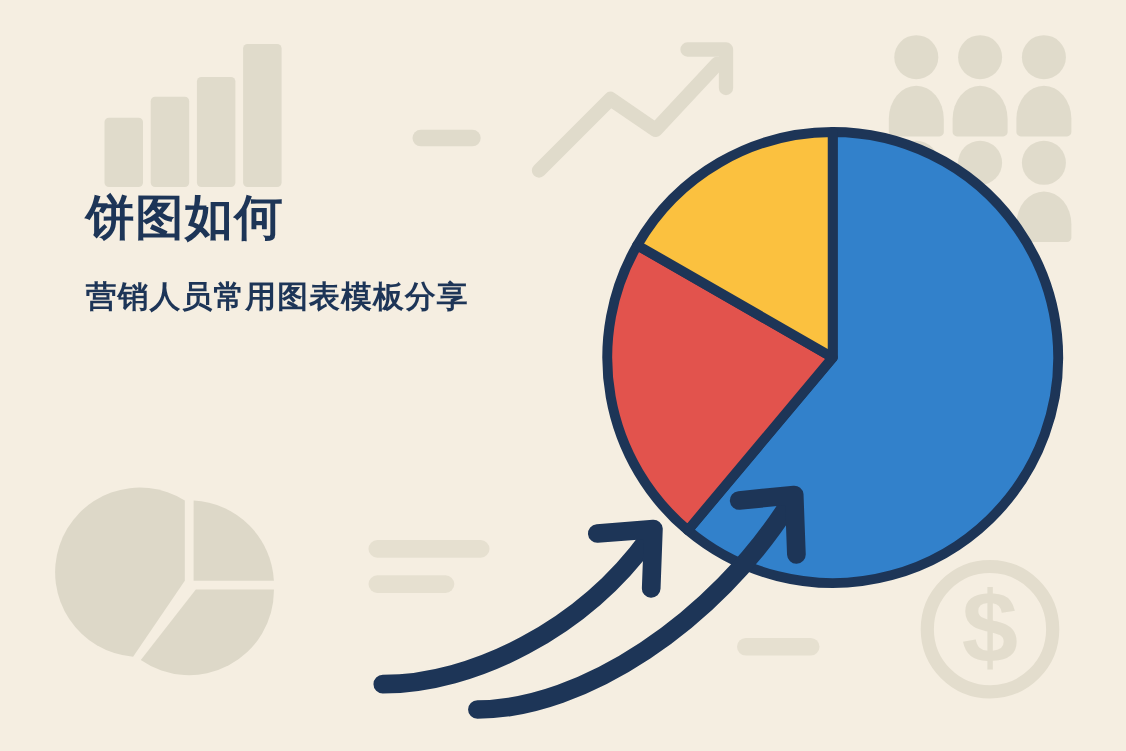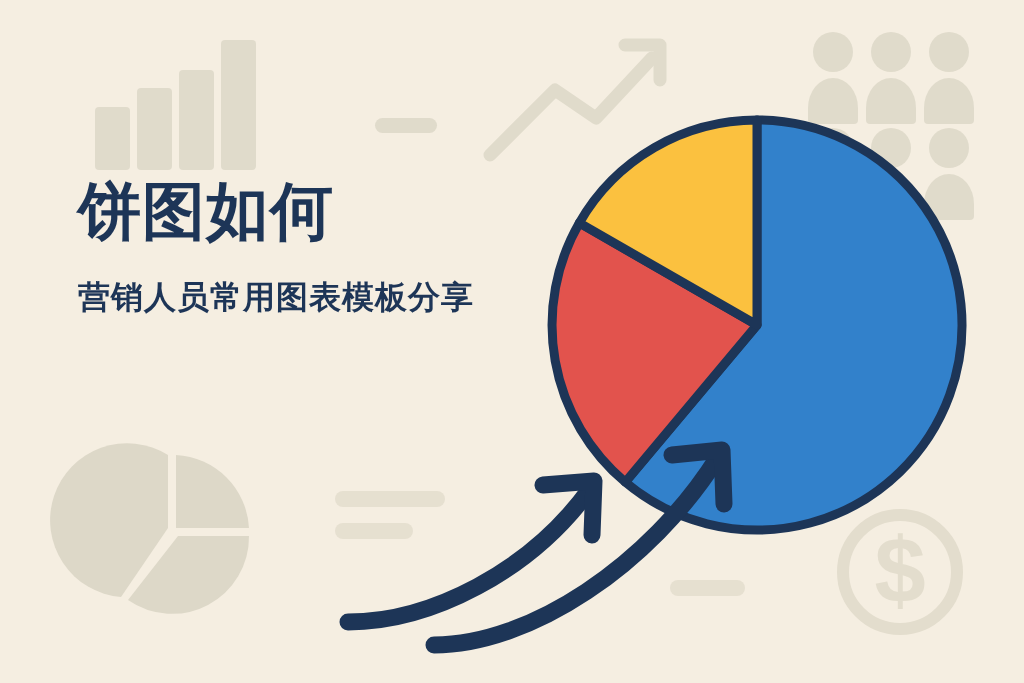--- a/index.html
+++ b/index.html
@@ -13,29 +13,29 @@
     width:1024px;height:683px;
     background:#f5eee1;
     overflow:hidden;
   }
   .layer{position:absolute;top:0;left:0;width:1024px;height:683px;}
 
   
   #text-block{position:absolute;left:78px;top:170px;z-index:40;}
   .title-line{
     color:#1d3557;
-    font-size:63px;
+    font-size:44px;
     font-weight:bold;
     line-height:1.33;
     letter-spacing:1px;
     white-space:nowrap;
   }
   #subtitle{
     color:#1d3557;
-    font-size:32px;
+    font-size:28px;
     font-weight:bold;
     letter-spacing:1px;
     margin-top:22px;
     white-space:nowrap;
   }
 
   
   #pie-chart{position:absolute;left:0;top:0;z-index:20;}
   #arrows{position:absolute;left:0;top:0;z-index:50;}
   #bg-deco{z-index:5;}

